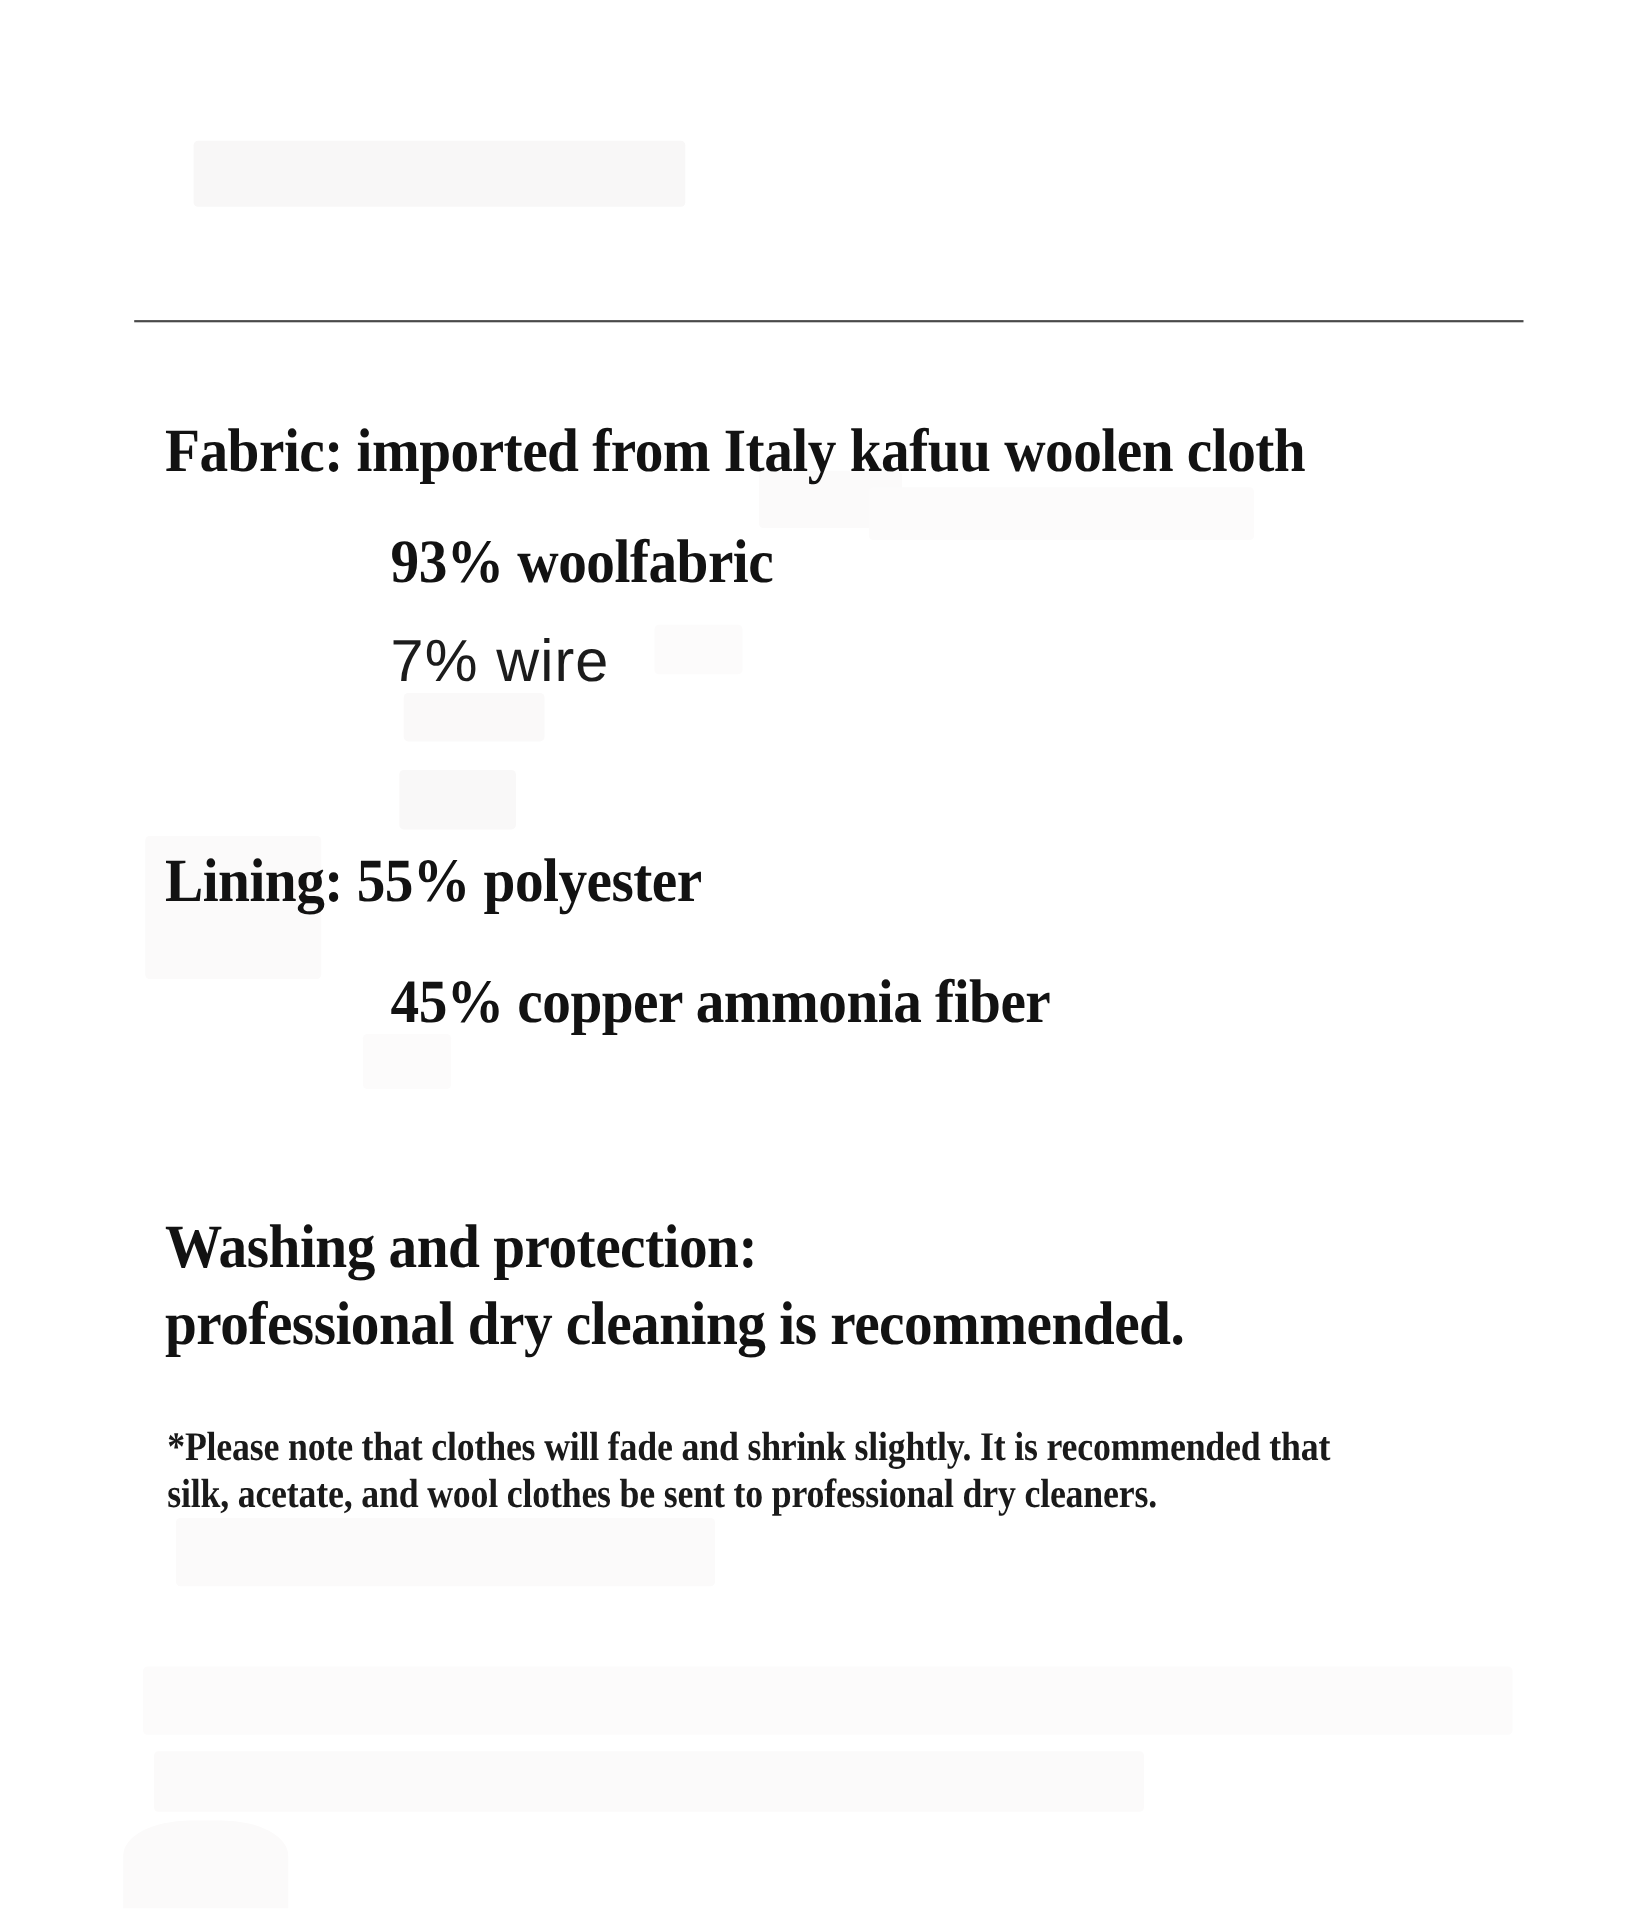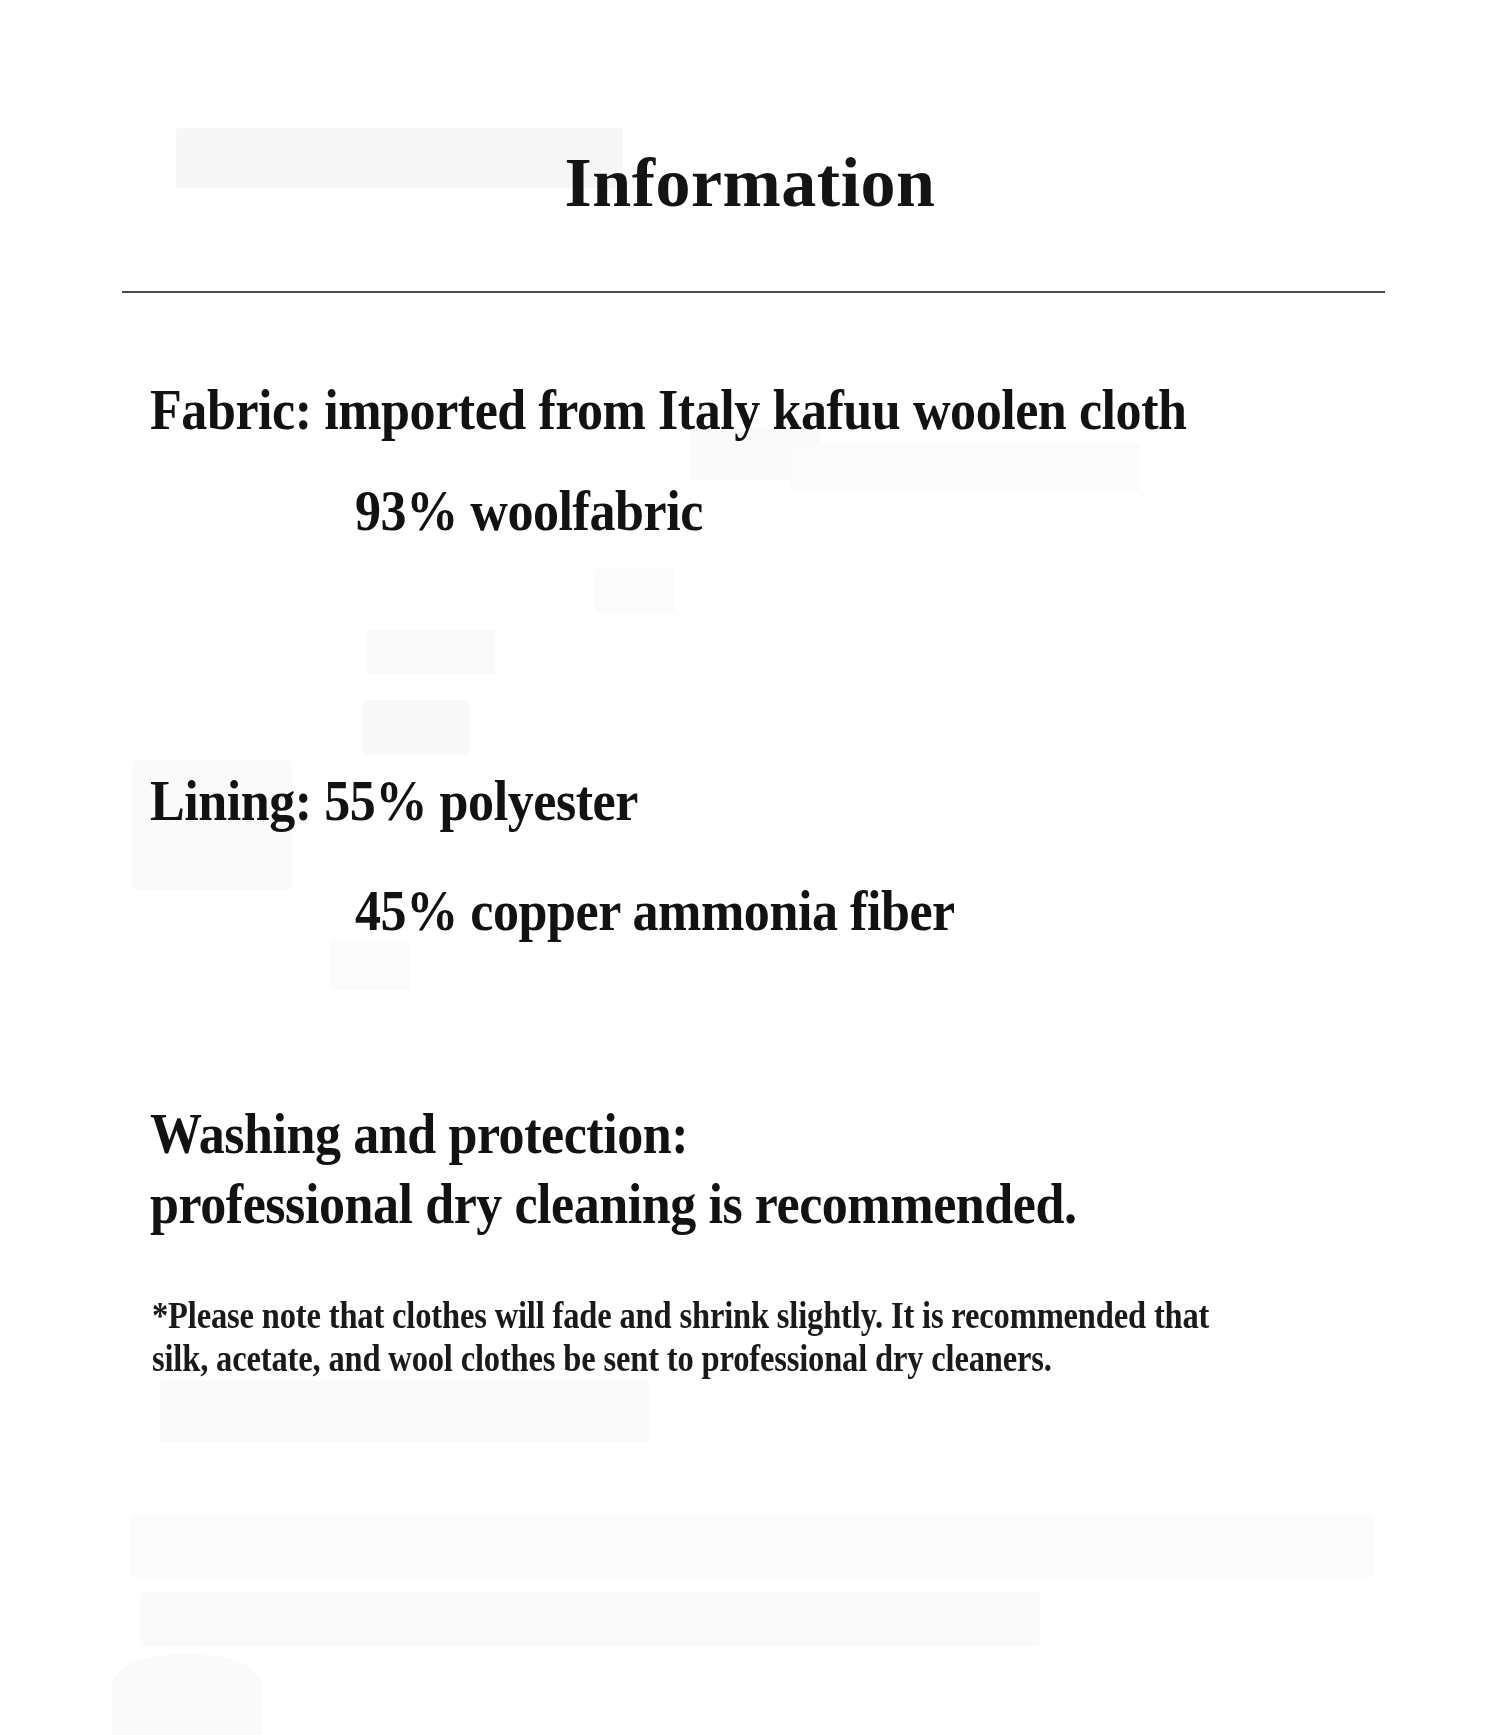--- a/index.html
+++ b/index.html
@@ -136,25 +136,25 @@
   <div class="artifact a4"></div>
   <div class="artifact a5"></div>
   <div class="artifact a6"></div>
   <div class="artifact a7"></div>
   <div class="artifact a8"></div>
   <div class="artifact a9"></div>
   <div class="artifact a10"></div>
   <div class="artifact a11"></div>
   <div class="artifact a12"></div>
 
-  <div class="title">Information</div>
   <div class="divider"></div>
 
   <div class="h-line fabric-heading">Fabric: imported from Italy kafuu woolen cloth</div>
   <div class="detail-serif fabric-detail-0">93% woolfabric</div>
+  <div class="detail-sans fabric-detail-1">7% wire</div>
 
   <div class="h-line lining-heading">Lining: 55% polyester</div>
   <div class="detail-serif lining-detail-0">45% copper ammonia fiber</div>
 
   <div class="washing-block">
     <div>Washing and protection:</div>
     <div>professional dry cleaning is recommended.</div>
   </div>
 
   <div class="note-block">

